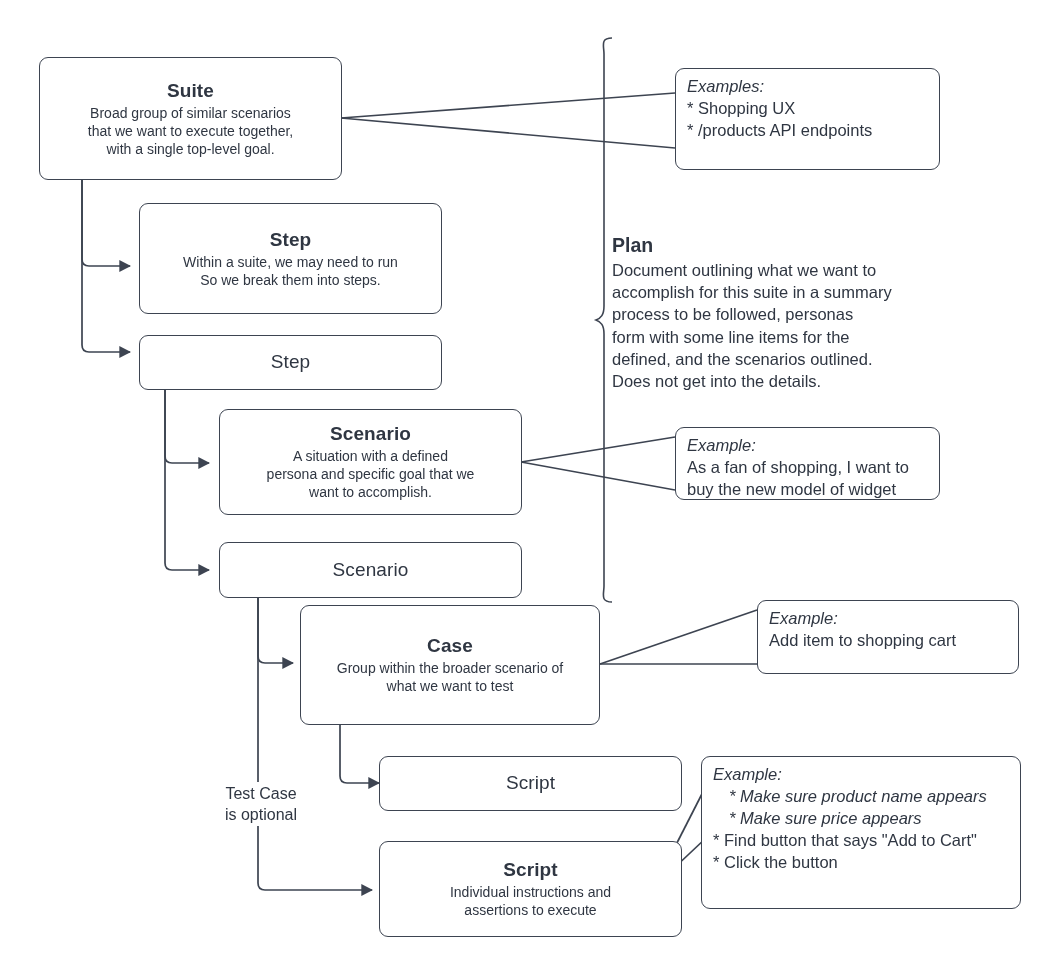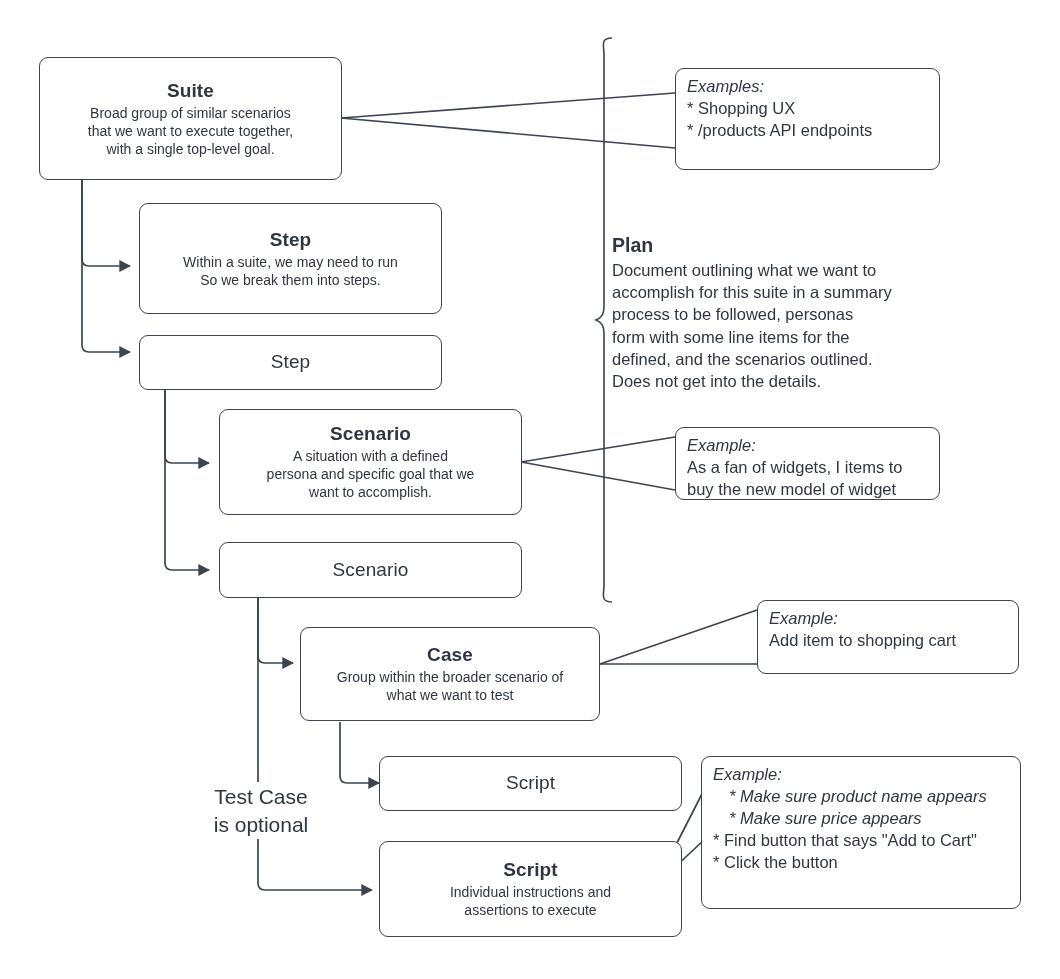--- a/index.html
+++ b/index.html
@@ -68,21 +68,21 @@
   }
   .callout .lead {
     font-style: italic;
   }
   .callout .it {
     font-style: italic;
     margin-left: 16px;
   }
   .free-label {
     position: absolute;
-    font-size: 21px;
+    font-size: 16px;
     line-height: 1.32;
     color: #2f3642;
     text-align: center;
     background: #ffffff;
     padding: 1px 3px;
   }
   .plan-block {
     position: absolute;
     text-align: left;
     color: #2f3642;
@@ -167,21 +167,21 @@
     <div class="title">Scenario</div>
     <div class="body">A situation with a defined</div>
     <div class="body">persona and specific goal that we</div>
     <div class="body">want to accomplish.</div>
   </div>
 
   <div class="node plain" style="left:219px; top:542px; width:303px; height:56px;">
     <div class="title">Scenario</div>
   </div>
 
-  <div class="node" style="left:300px; top:627px; width:300px; height:94px;">
+  <div class="node" style="left:300px; top:605px; width:300px; height:120px;">
     <div class="title">Case</div>
     <div class="body">Group within the broader scenario of</div>
     <div class="body">what we want to test</div>
   </div>
 
   <div class="node plain" style="left:379px; top:756px; width:303px; height:55px;">
     <div class="title">Script</div>
   </div>
 
   <div class="node" style="left:379px; top:841px; width:303px; height:96px;">
@@ -191,21 +191,21 @@
   </div>
 
   <div class="callout" style="left:675px; top:68px; width:265px; height:102px;">
     <div class="lead">Examples:</div>
     <div>* Shopping UX</div>
     <div>* /products API endpoints</div>
   </div>
 
   <div class="callout" style="left:675px; top:427px; width:265px; height:73px;">
     <div class="lead">Example:</div>
-    <div>As a fan of widgets, I items to</div>
+    <div>As a fan of shopping, I want to</div>
     <div>buy the new model of widget</div>
   </div>
 
   <div class="callout" style="left:757px; top:600px; width:262px; height:74px;">
     <div class="lead">Example:</div>
     <div>Add item to shopping cart</div>
   </div>
 
   <div class="callout" style="left:701px; top:756px; width:320px; height:153px;">
     <div class="lead">Example:</div>

